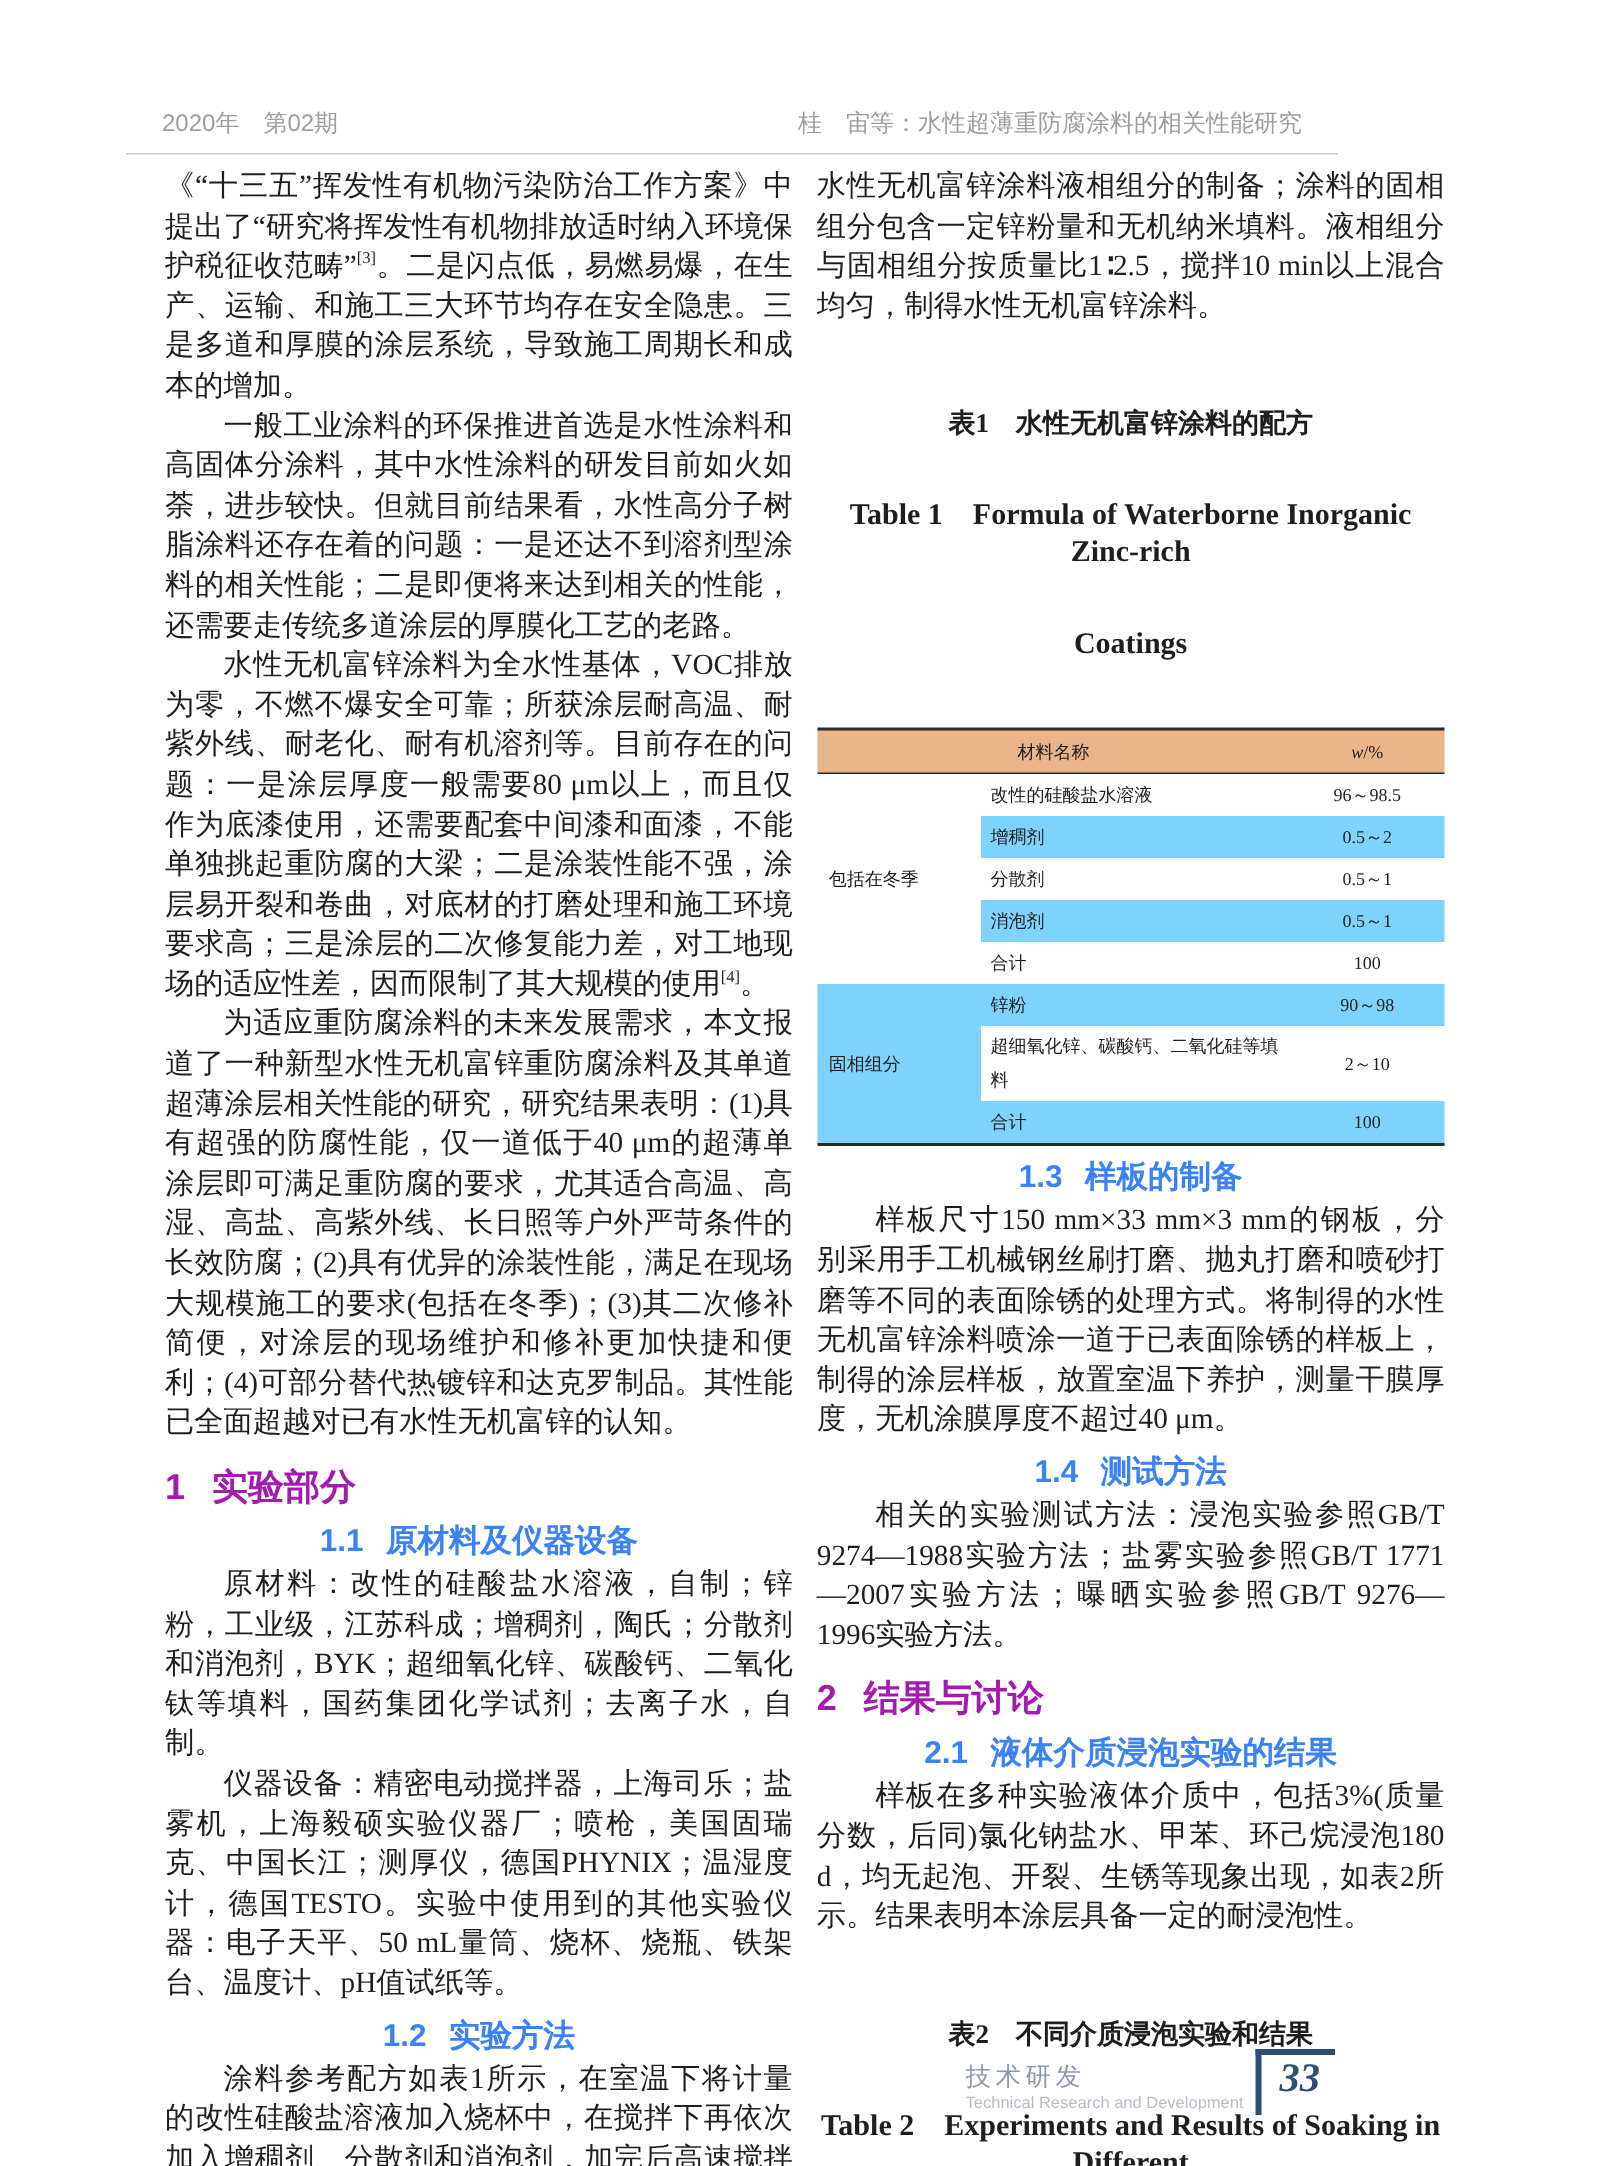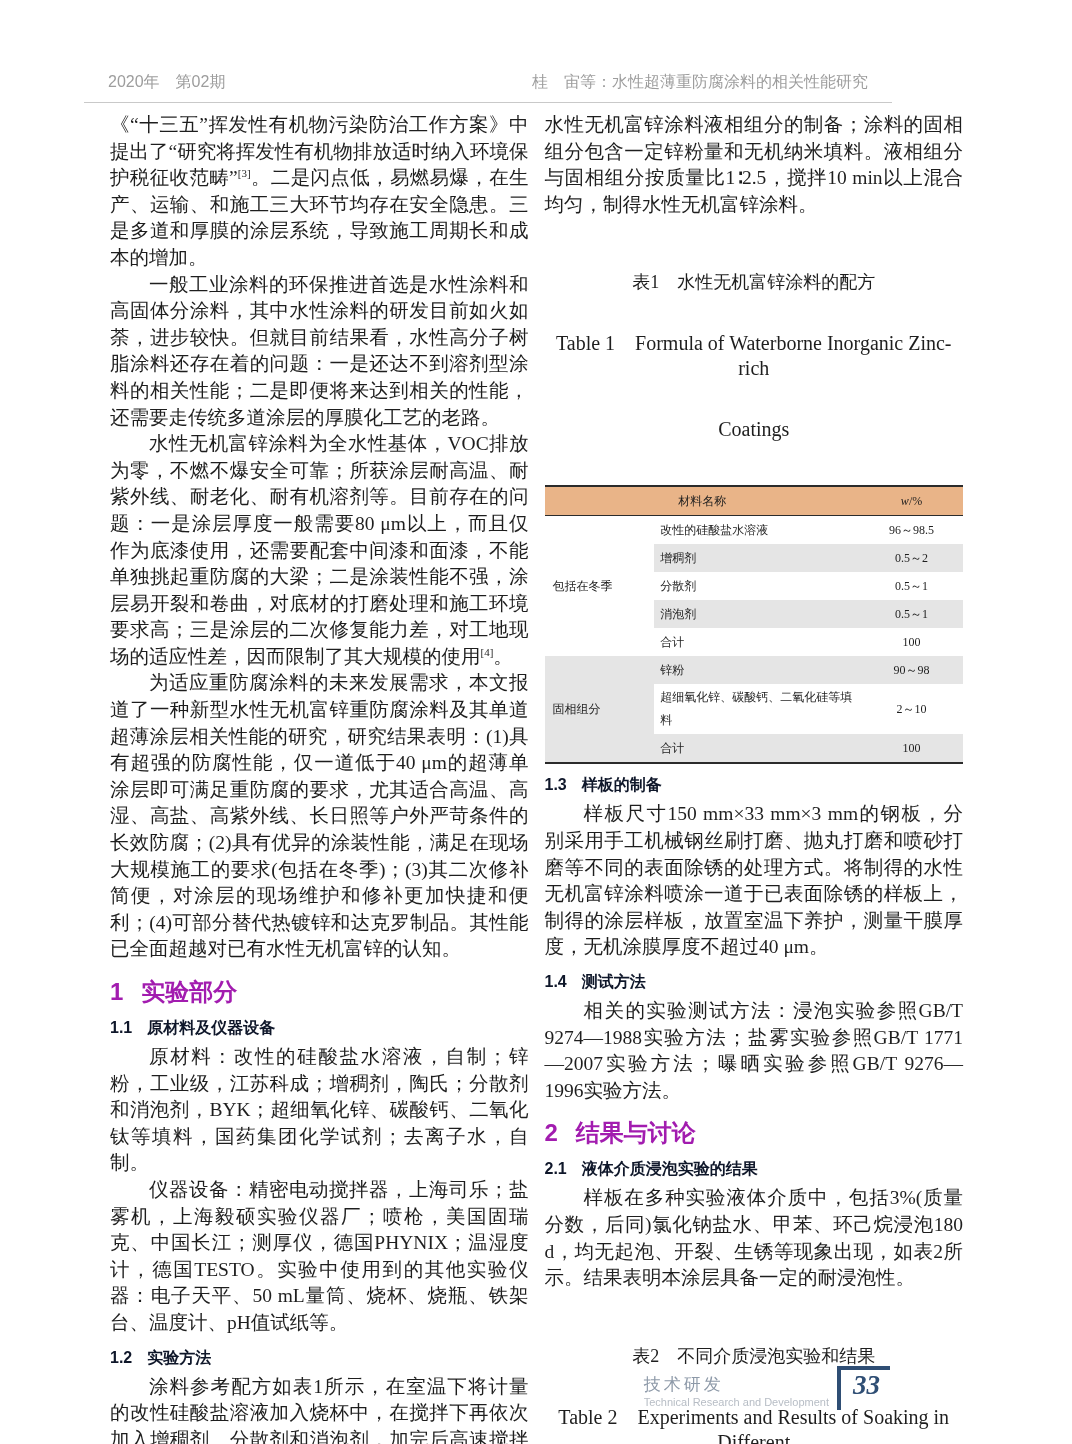--- a/index.html
+++ b/index.html
@@ -21,36 +21,36 @@
   .col { width:419px; }
 
   p.body { margin:0; font-size:19.5px; line-height:26.6px; text-align:justify; }
   p.indent { text-indent:2em; }
   sup.ref { font-size:11px; line-height:0; }
 
   .h-main { margin:14px 0 6px 0; font-family:"Liberation Sans","DejaVu Sans",sans-serif;
     font-weight:bold; font-size:24px; line-height:30px; color:#a21caf; }
   .h-main .num { margin-right:18px; }
   .h-sub { margin:9px 0 4px 0; font-family:"Liberation Sans","DejaVu Sans",sans-serif;
-    font-weight:bold; font-size:16px; line-height:24px; color:#0f172a; }
+    font-weight:bold; font-size:21px; line-height:24px; color:#3b82f6;text-align:center; }
   .h-sub .num { margin-right:15px; }
 
   
-  .tbl-caption { text-align:center; font-weight:normal; margin-top:16px; white-space:pre-wrap; }
+  .tbl-caption { text-align:center; font-weight:bold; margin-top:16px; white-space:pre-wrap; }
   .cap-zh { font-size:18px; line-height:25px; }
   .cap-en { font-size:20px; line-height:25px; font-family:"Liberation Serif","DejaVu Serif",serif; }
 
   
   table.paper { border-collapse:collapse; width:100%; margin-top:7px; margin-bottom:4px;
     font-size:12px; line-height:23px;
     border-top:2px solid #2b2b2b; border-bottom:2px solid #2b2b2b; }
   table.paper th, table.paper td { padding:2px 6px; height:24px; font-weight:normal; }
   table.paper thead tr { background:#e9b488; }
   table.paper thead { border-bottom:1.5px solid #2b2b2b; }
-  .stripe { background:#e5e5e5; }
+  .stripe { background:#7dd3fc; }
   .cell-white { background:#ffffff; }
   .t-group { vertical-align:middle; text-align:left; padding-left:8px !important; }
   .t-mat { text-align:left; }
   .t-val { text-align:center; }
   .w-sym { font-style:italic; }
 
   
   .page-footer { position:absolute; right:86px; bottom:34px; display:flex; align-items:flex-end; }
   .f-labels { text-align:left; font-family:Liberation Sans, sans-serif; margin-right:8px; }
   .f-zh { color:#8d99a8; font-size:17px; letter-spacing:3px; line-height:20px; }

